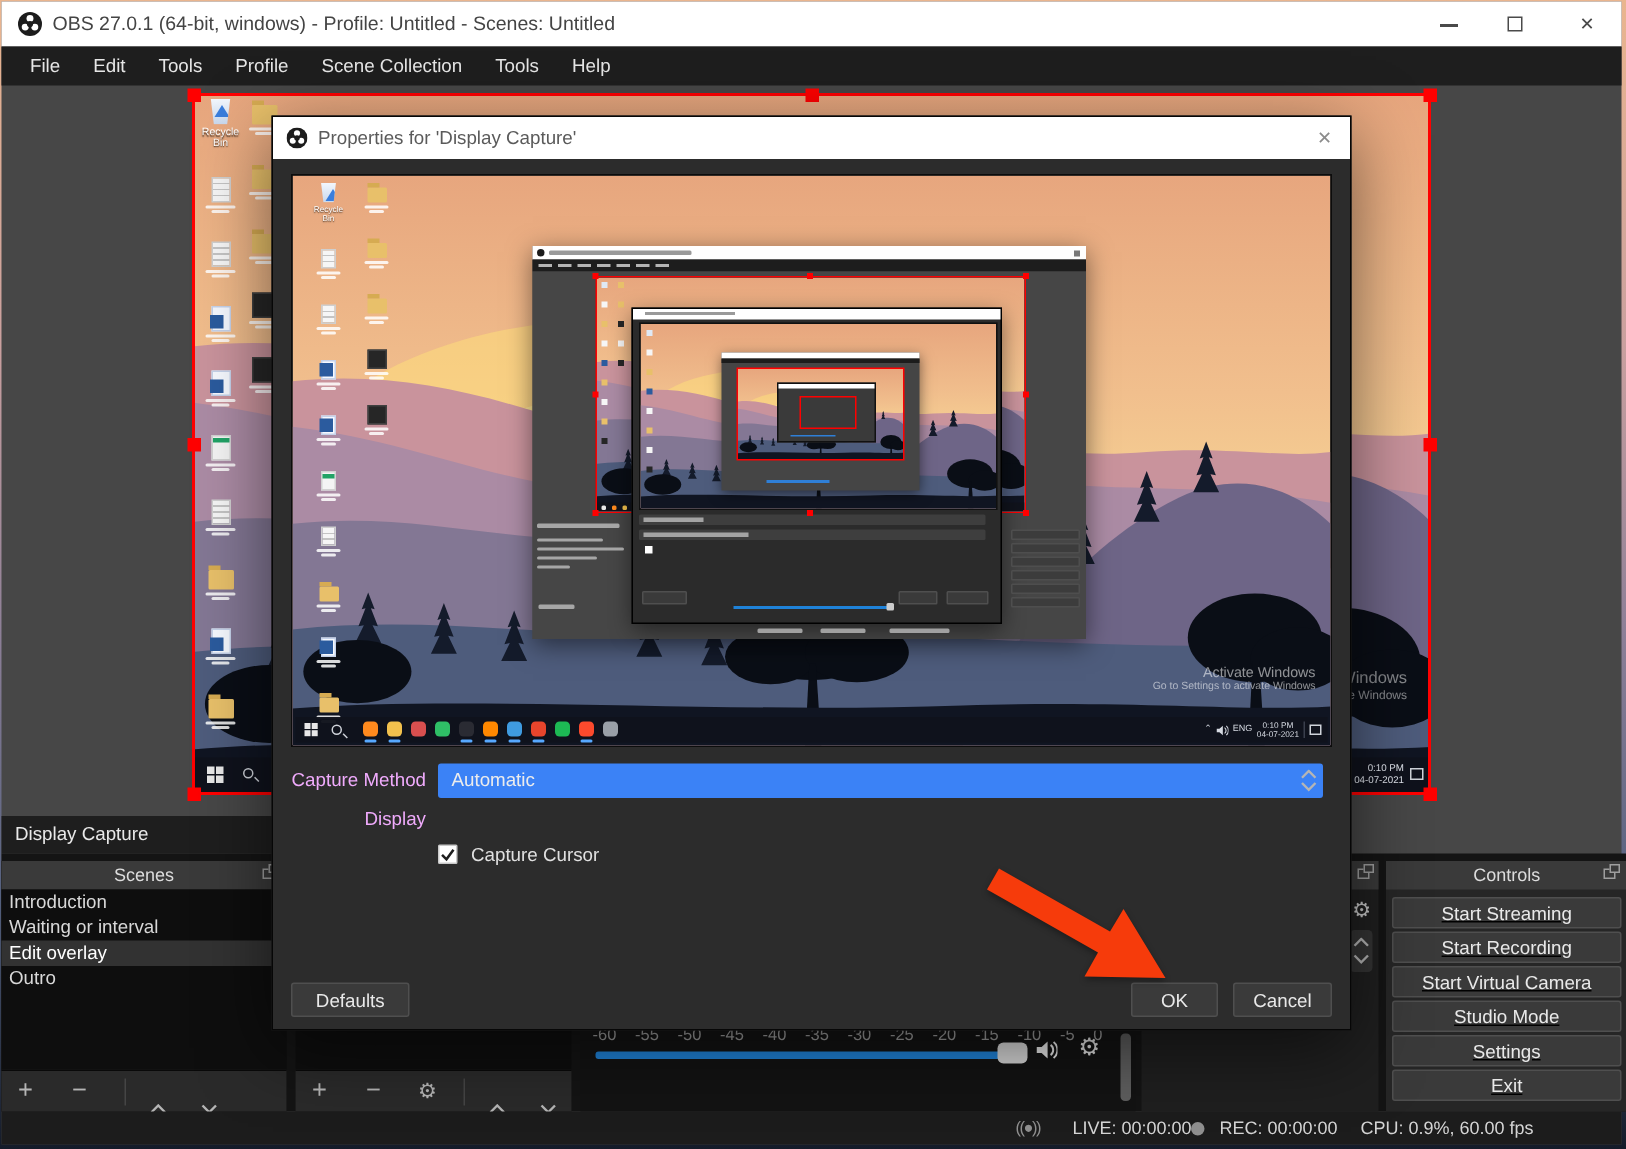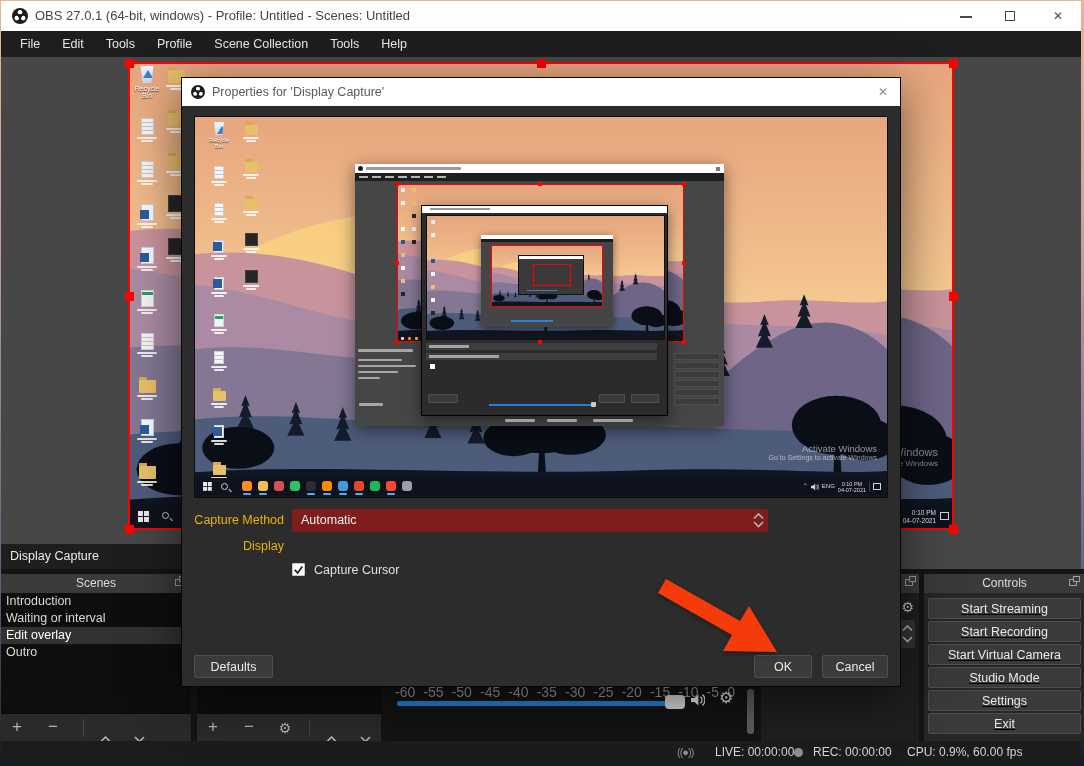--- a/index.html
+++ b/index.html
@@ -92,21 +92,21 @@
   .scene-list{position:absolute;left:0;top:19px;right:0;bottom:28px;background:#0e0e0e;}
   .scene-row{height:17px;line-height:17px;font-size:12.5px;color:#d8d8d8;padding-left:5px;}
   .scene-row.selected{background:#323232;color:#fff;}
   .dock-toolbar{position:absolute;left:0;bottom:0;width:100%;height:28px;background:#2a2a2a;border-top:1px solid #090909;}
   .tbi{position:absolute;top:0;height:28px;line-height:26px;color:#b5b5b5;font-size:17px;text-align:center;width:20px;}
   .tbi.gear{font-family:"DejaVu Sans",sans-serif;font-size:14px;line-height:28px;}
   .tdiv{position:absolute;top:5px;width:1px;height:18px;background:#454545;}
   .chev{width:11px;height:7px;}
   .sources-dock{left:196px;top:573px;width:184px;height:167px;background:#0e0e0e;}
   .mixer-dock{left:386px;top:573px;width:370px;height:167px;background:#131313;}
-  .ticks{position:absolute;left:8px;width:340px;top:110px;display:flex;justify-content:space-between;font-size:14px;color:#9a9a9a;}
+  .ticks{position:absolute;left:8px;width:340px;top:110px;display:flex;justify-content:space-between;font-size:11px;color:#9a9a9a;}
   .vtrack{position:absolute;left:10px;top:127px;width:278px;height:5px;background:#1f82d8;border-radius:2px;}
   .vhandle{position:absolute;left:278px;top:121px;width:20px;height:14px;background:#d6d6d6;border-radius:4px;}
   .spk{position:absolute;left:304px;top:119px;color:#e8e8e8;}
   .mixgear{position:absolute;left:332px;top:114px;color:#e0e0e0;font-family:"DejaVu Sans",sans-serif;font-size:16px;}
   .mixscroll{position:absolute;right:3px;top:115px;width:7px;height:45px;background:#5e5e5e;border-radius:3px;}
   .trans-dock{left:760px;top:573px;width:158px;height:167px;background:#1f1f1f;}
   .transgear{position:absolute;right:5px;top:25px;color:#c6c6c6;font-family:"DejaVu Sans",sans-serif;font-size:14px;}
   .spinstack{position:absolute;right:4px;top:46px;width:15px;height:28px;background:#343434;border-radius:3px;display:flex;flex-direction:column;align-items:center;justify-content:space-evenly;}
   .controls-dock{left:923px;top:573px;width:161px;height:167px;background:#262626;}
   .cbtns{position:absolute;left:4px;top:24px;right:4px;text-decoration:underline;}
@@ -119,22 +119,22 @@
   .recdot{position:absolute;top:7px;width:9px;height:9px;border-radius:50%;background:#8f8f8f;}
 
   
   .dialog{position:absolute;left:181px;top:77px;width:720px;height:610px;background:#2c2c2c;border:1px solid #060606;box-shadow:0 12px 46px rgba(0,0,0,.55);z-index:10;}
   .dtitle{position:absolute;left:0;top:0;width:100%;height:28px;background:#fff;}
   .dtitle .ttext{position:absolute;left:30px;top:0;line-height:28px;font-size:12.5px;color:#5a5a5a;}
   .dclose{position:absolute;right:0;top:0;width:34px;height:28px;text-align:center;line-height:28px;color:#8c8c8c;font-size:12px;}
   .dbody{position:absolute;left:0;top:28px;right:0;bottom:0;}
   .dpreview{position:absolute;left:12px;top:10px;width:694px;height:382px;border:1px solid #0c0c0c;overflow:hidden;background:#222;}
   .frow{position:absolute;left:0;width:100%;height:23px;}
-  .flabel{position:absolute;left:0;width:102px;text-align:right;font-size:12.5px;color:#eab308;line-height:23px;}
-  .combo{position:absolute;left:110px;width:476px;height:23px;background:#7f1d1d;border-radius:2px;}
+  .flabel{position:absolute;left:0;width:102px;text-align:right;font-size:12.5px;color:#f0abfc;line-height:23px;}
+  .combo{position:absolute;left:110px;width:590px;height:23px;background:#3b82f6;border-radius:2px;}
   .combo .val{position:absolute;left:9px;line-height:23px;font-size:12.5px;color:#ececec;}
   .spin{position:absolute;right:3px;top:2px;width:14px;height:19px;display:flex;flex-direction:column;align-items:center;justify-content:space-evenly;}
   .cbx{position:absolute;left:110px;top:0;width:13px;height:13px;background:#fff;border:1px solid #c9c9c9;border-radius:1px;}
   .cblabel{position:absolute;left:132px;font-size:12.5px;color:#e0e0e0;line-height:14px;}
   .dbtn{position:absolute;height:23px;background:#3a3a3a;border:1px solid #4f4f4f;border-radius:2px;color:#e9e9e9;font-size:12.5px;}
 
   
   .mobs{position:absolute;left:160px;top:47px;width:369px;height:262px;background:#464646;box-shadow:0 4px 16px rgba(0,0,0,.5);}
   .m-title{position:absolute;left:0;top:0;width:100%;height:9px;background:#fff;}
   .m-title .md{position:absolute;left:3px;top:2px;width:5px;height:5px;border-radius:50%;background:#1c1c1c;}

